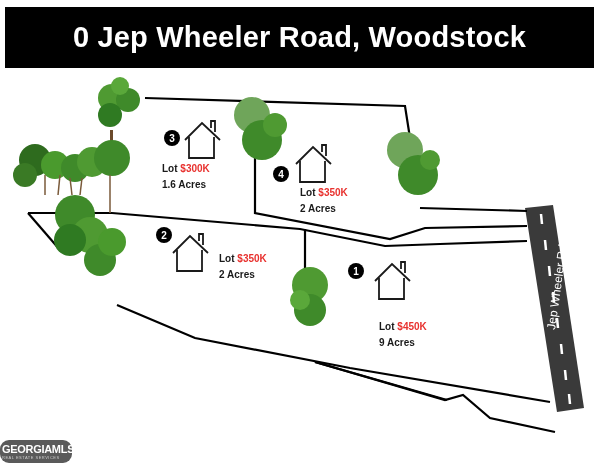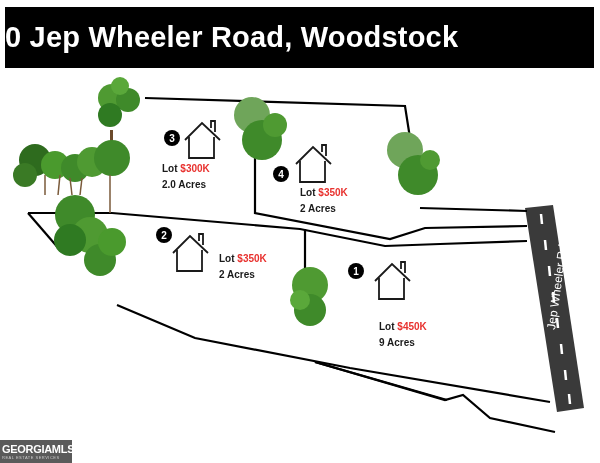--- a/index.html
+++ b/index.html
@@ -1,24 +1,24 @@
 <!DOCTYPE html>
 <html><head>
 <meta charset="utf-8">
 <style>
   html,body{margin:0;padding:0;background:#fff;}
   body{width:600px;height:463px;position:relative;overflow:hidden;font-family:"Liberation Sans",sans-serif;}
-  .title-bar{position:absolute;left:5px;top:7px;width:589px;height:61px;background:#000;display:flex;align-items:center;}
+  .title-bar{position:absolute;left:5px;top:7px;width:589px;height:61px;background:#000;display:flex;align-items:center;justify-content:center;}
   .title-bar span{color:#fff;font-weight:bold;font-size:29px;letter-spacing:0.2px;font-family:"Liberation Sans",sans-serif;}
   svg.map{position:absolute;left:0;top:0;}
   .lot-label{position:absolute;font-weight:bold;font-size:10px;line-height:16px;color:#1a1a1a;font-family:"Liberation Sans",sans-serif;}
   .lot-label .price{color:#e8322f;}
   .badge{position:absolute;width:16px;height:16px;border-radius:50%;background:#000;color:#fff;font-size:10px;font-weight:bold;display:flex;align-items:center;justify-content:center;font-family:"Liberation Sans",sans-serif;}
   .road-label{position:absolute;left:512px;top:280px;transform:rotate(-82deg);transform-origin:center;color:#fff;font-size:12px;font-family:"Liberation Sans",sans-serif;white-space:nowrap;width:90px;text-align:center;}
-  .logo{position:absolute;left:0;top:440px;width:70px;height:23px;background:#5a5a5a;display:flex;flex-direction:column;justify-content:center;padding-left:2px;}
+  .logo{position:absolute;left:0;top:440px;width:70px;height:23px;background:#5a5a5a;display:flex;flex-direction:column;justify-content:center;padding-left:2px;border-radius:9px;}
   .logo .main{color:#fff;font-size:11px;font-weight:bold;letter-spacing:-0.3px;line-height:11px;}
   .logo .sub{color:#ccc;font-size:4px;letter-spacing:0.5px;line-height:5px;}
 </style>
 </head>
 <body>
 
 <div class="title-bar">
   <span>0 Jep Wheeler Road, Woodstock</span>
 </div>
 
@@ -118,21 +118,21 @@
         <polyline points="375,281 392,264 410,281"></polyline>
         <polyline points="379,278 379,299 404,299 404,278"></polyline>
         <polyline points="401,269 401,262 405,262 405,273"></polyline>
       </g>
   </g>
 </svg>
 
 <div class="badge" style="left:164px;top:130px;">3</div>
 <div class="lot-label" style="left:162px;top:161px;">
   <div><span>Lot</span> <span class="price">$300K</span></div>
-  <div>2.0 Acres</div>
+  <div>1.6 Acres</div>
 </div>
 
 <div class="badge" style="left:273px;top:166px;">4</div>
 <div class="lot-label" style="left:300px;top:185px;">
   <div><span>Lot</span> <span class="price">$350K</span></div>
   <div>2 Acres</div>
 </div>
 
 <div class="badge" style="left:156px;tops:226px;top:227px;">2</div>
 <div class="lot-label" style="left:219px;top:251px;">

